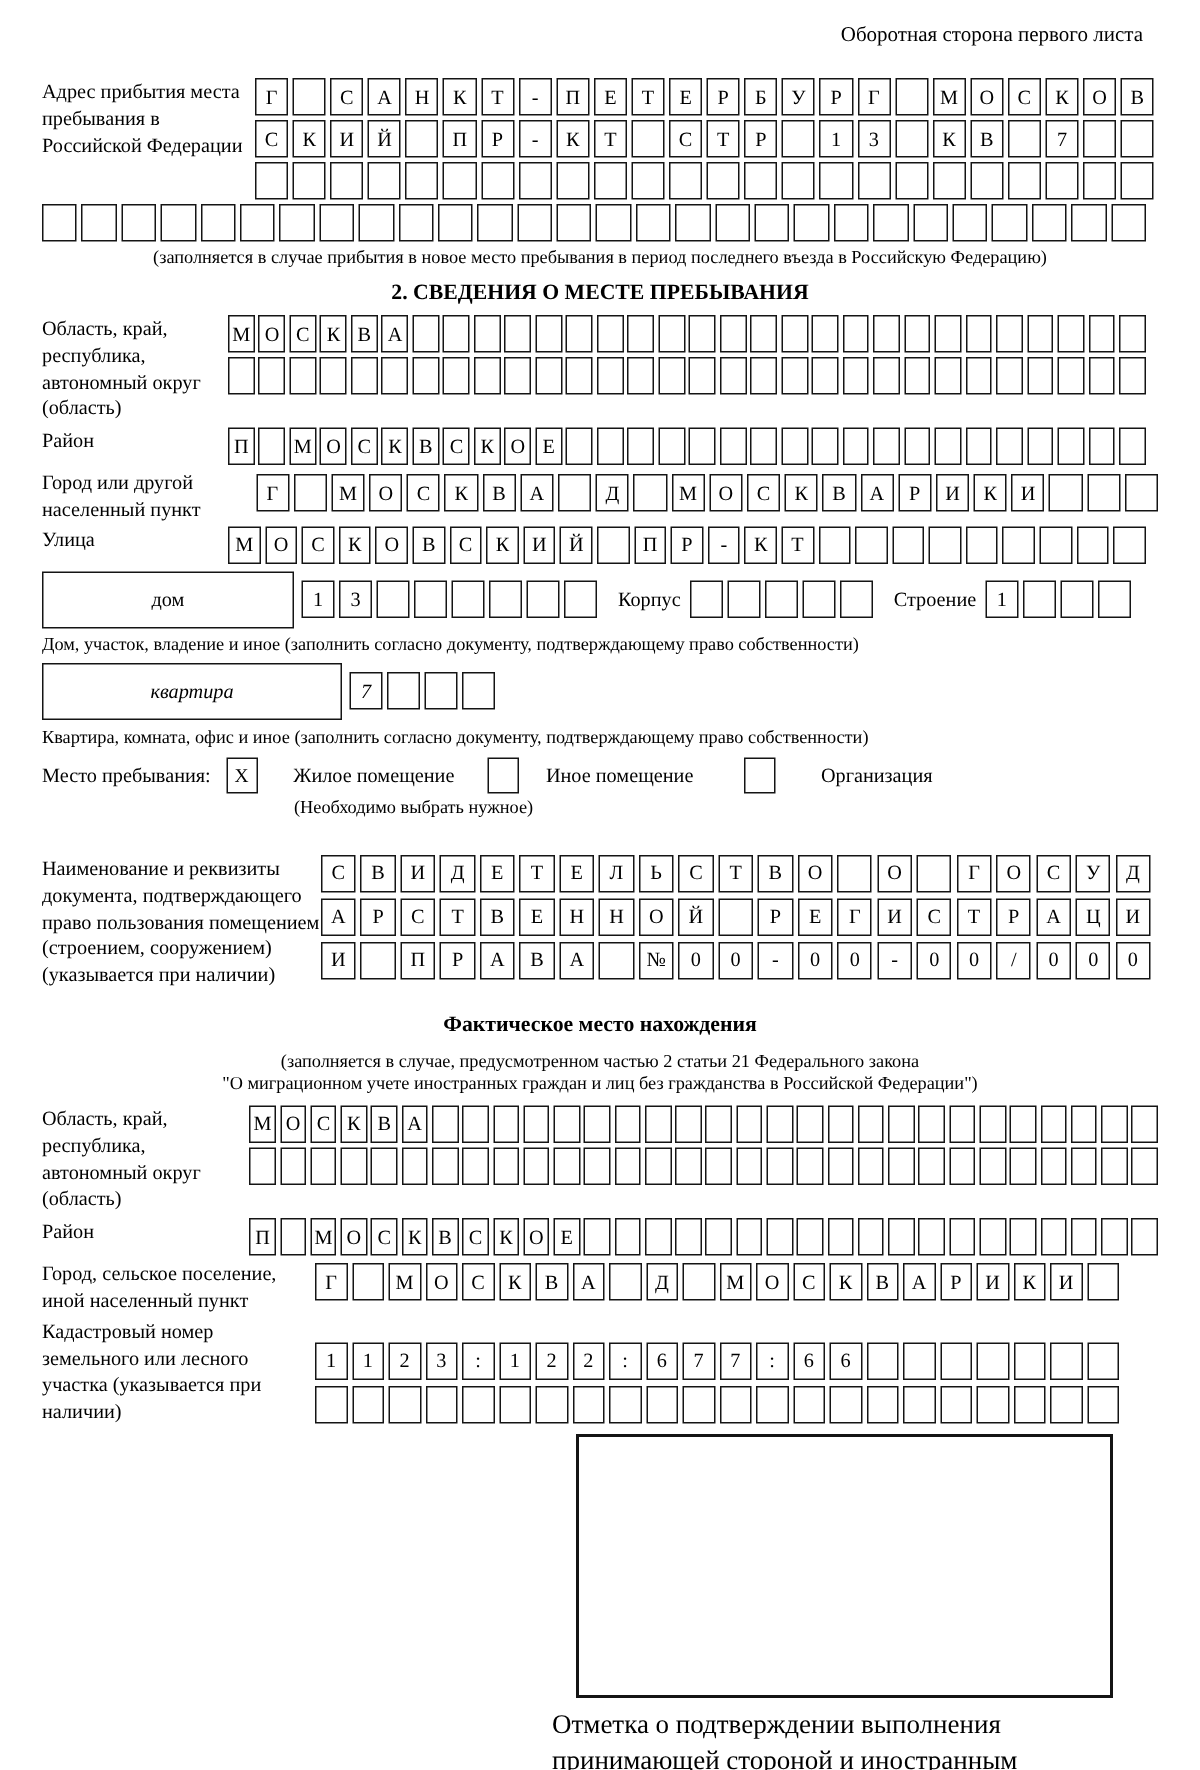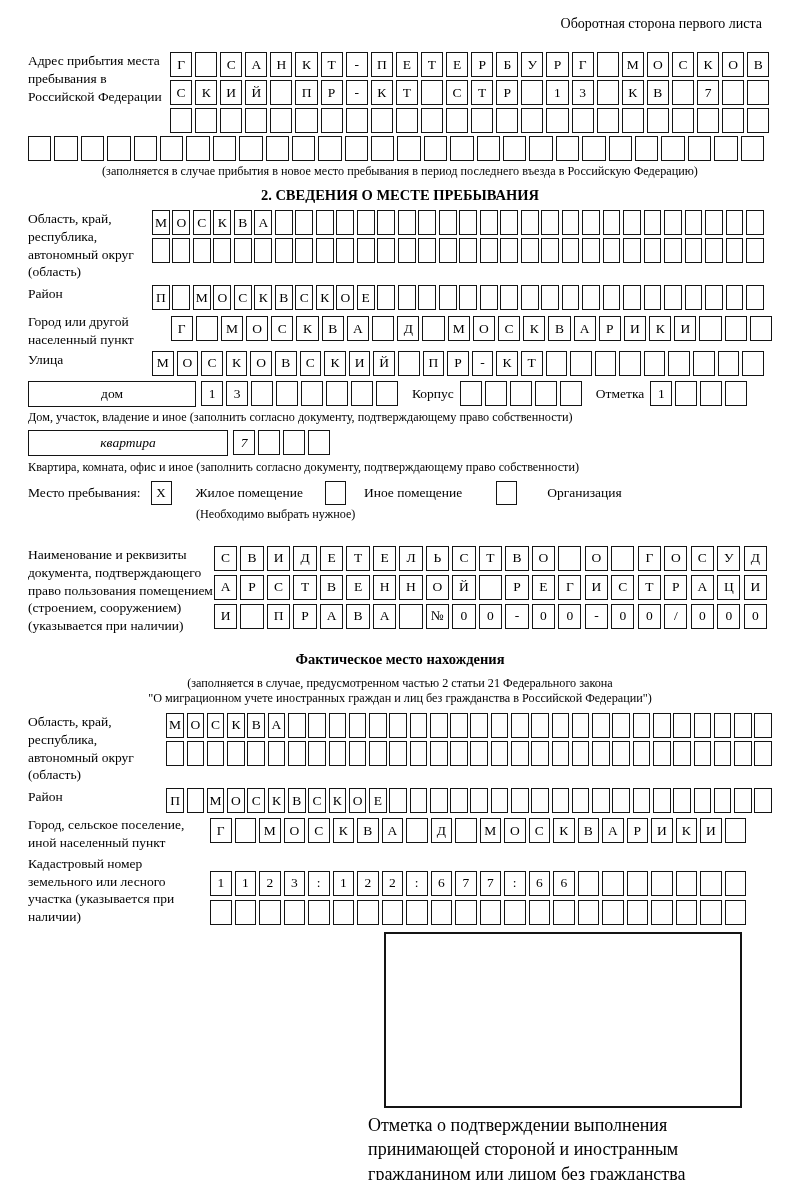--- a/index.html
+++ b/index.html
@@ -23,21 +23,21 @@
     width:var(--cw,22px); height:25px;
     border:1.7px solid #141414;
     display:flex; align-items:center; justify-content:center;
     font-size:13.5px; font-family:"Liberation Serif", serif;
   }
   .note { font-size:12.2px; }
   .note.center { text-align:center; }
   .sect-title { text-align:center; font-weight:bold; font-size:14.5px; }
 
   .boxfield {
-    border:1.7px solid #141414; height:26px;
+    border:1.7px solid #141414; height:38px;
     display:flex; align-items:center; justify-content:center;
     font-size:13.5px;
   }
   .inline-lbl { font-size:13.5px; }
 
   .chk {
     width:21px; height:24px; border:1.7px solid #141414;
     display:flex; align-items:center; justify-content:center;
     font-size:13px;
   }
@@ -348,21 +348,21 @@
       <span class="cb"></span>
     </div>
   <div class="inline-lbl" style="margin:0 6px 0 14px;">Корпус</div>
   <div class="grid" style="--cw:22px">
       <span class="cb"></span>
       <span class="cb"></span>
       <span class="cb"></span>
       <span class="cb"></span>
       <span class="cb"></span>
     </div>
-  <div class="inline-lbl" style="margin:0 6px 0 14px;">Отметка</div>
+  <div class="inline-lbl" style="margin:0 6px 0 14px;">Строение</div>
   <div class="grid" style="--cw:22px">
       <span class="cb">1</span>
       <span class="cb"></span>
       <span class="cb"></span>
       <span class="cb"></span>
     </div>
 </div>
 <div class="note" style="margin-top:3px;">Дом, участок, владение и иное (заполнить согласно документу, подтверждающему право собственности)</div>
 
 <div class="frow" style="margin-top:5px; align-items:center;font-style:italic;">

